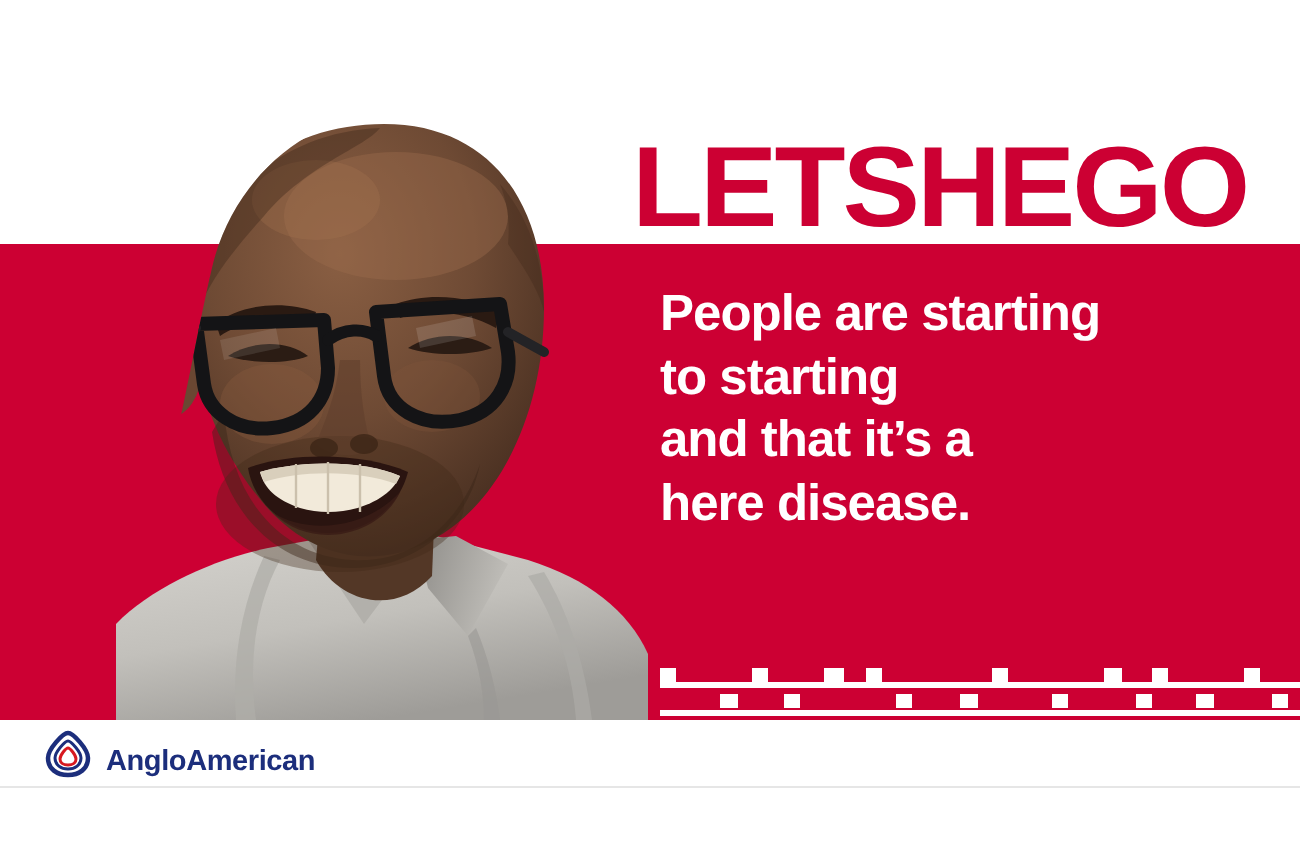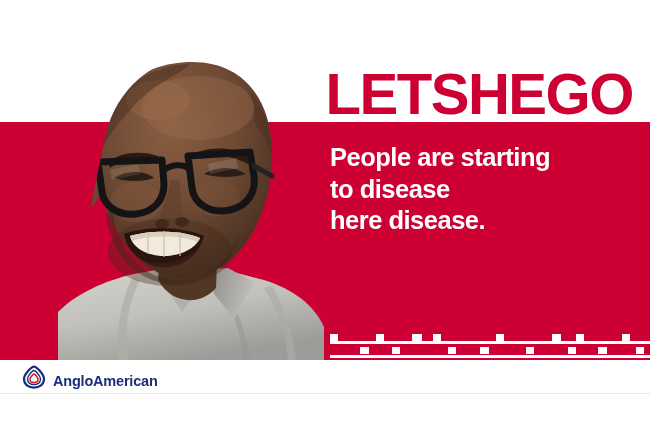--- a/index.html
+++ b/index.html
@@ -37,21 +37,20 @@
 
   
   .wordmark {
     position: absolute;
     left: 316px;
     top: 63px;
     width: 320px;
     height: 62px;
     overflow: hidden;
     z-index: 4;
-    text-align: center;
   }
   .wordmark-text {
     display: block;
     font-family: "Liberation Sans", sans-serif;
     font-weight: 700;
     font-size: 57px;
     line-height: 62px;
     letter-spacing: -1.5px;
     color: #CC0033;
     white-space: nowrap;
@@ -188,21 +187,22 @@
       <span class="brick-gap" style="left:306px;width:8px"></span>
     </div>
   </div>
 
   <div class="wordmark">
     <span class="wordmark-text">LETSHEGO</span>
   </div>
 
   <div class="headline">
     <span class="headline-line">People are starting</span>
-    <span class="headline-line">to disease</span>
+    <span class="headline-line">to starting</span>
+    <span class="headline-line">and that it’s a</span>
     <span class="headline-line">here disease.</span>
   </div>
 
   <div class="portrait">
     <svg width="266" height="304" viewBox="0 0 266 304" xmlns="http://www.w3.org/2000/svg">
       <defs>
         <clipPath id="cutout">
           <path d="M0,232 L0,304 L266,304 L266,0 L140,0
                    C96,0 58,34 48,78
                    C40,112 34,150 26,178

